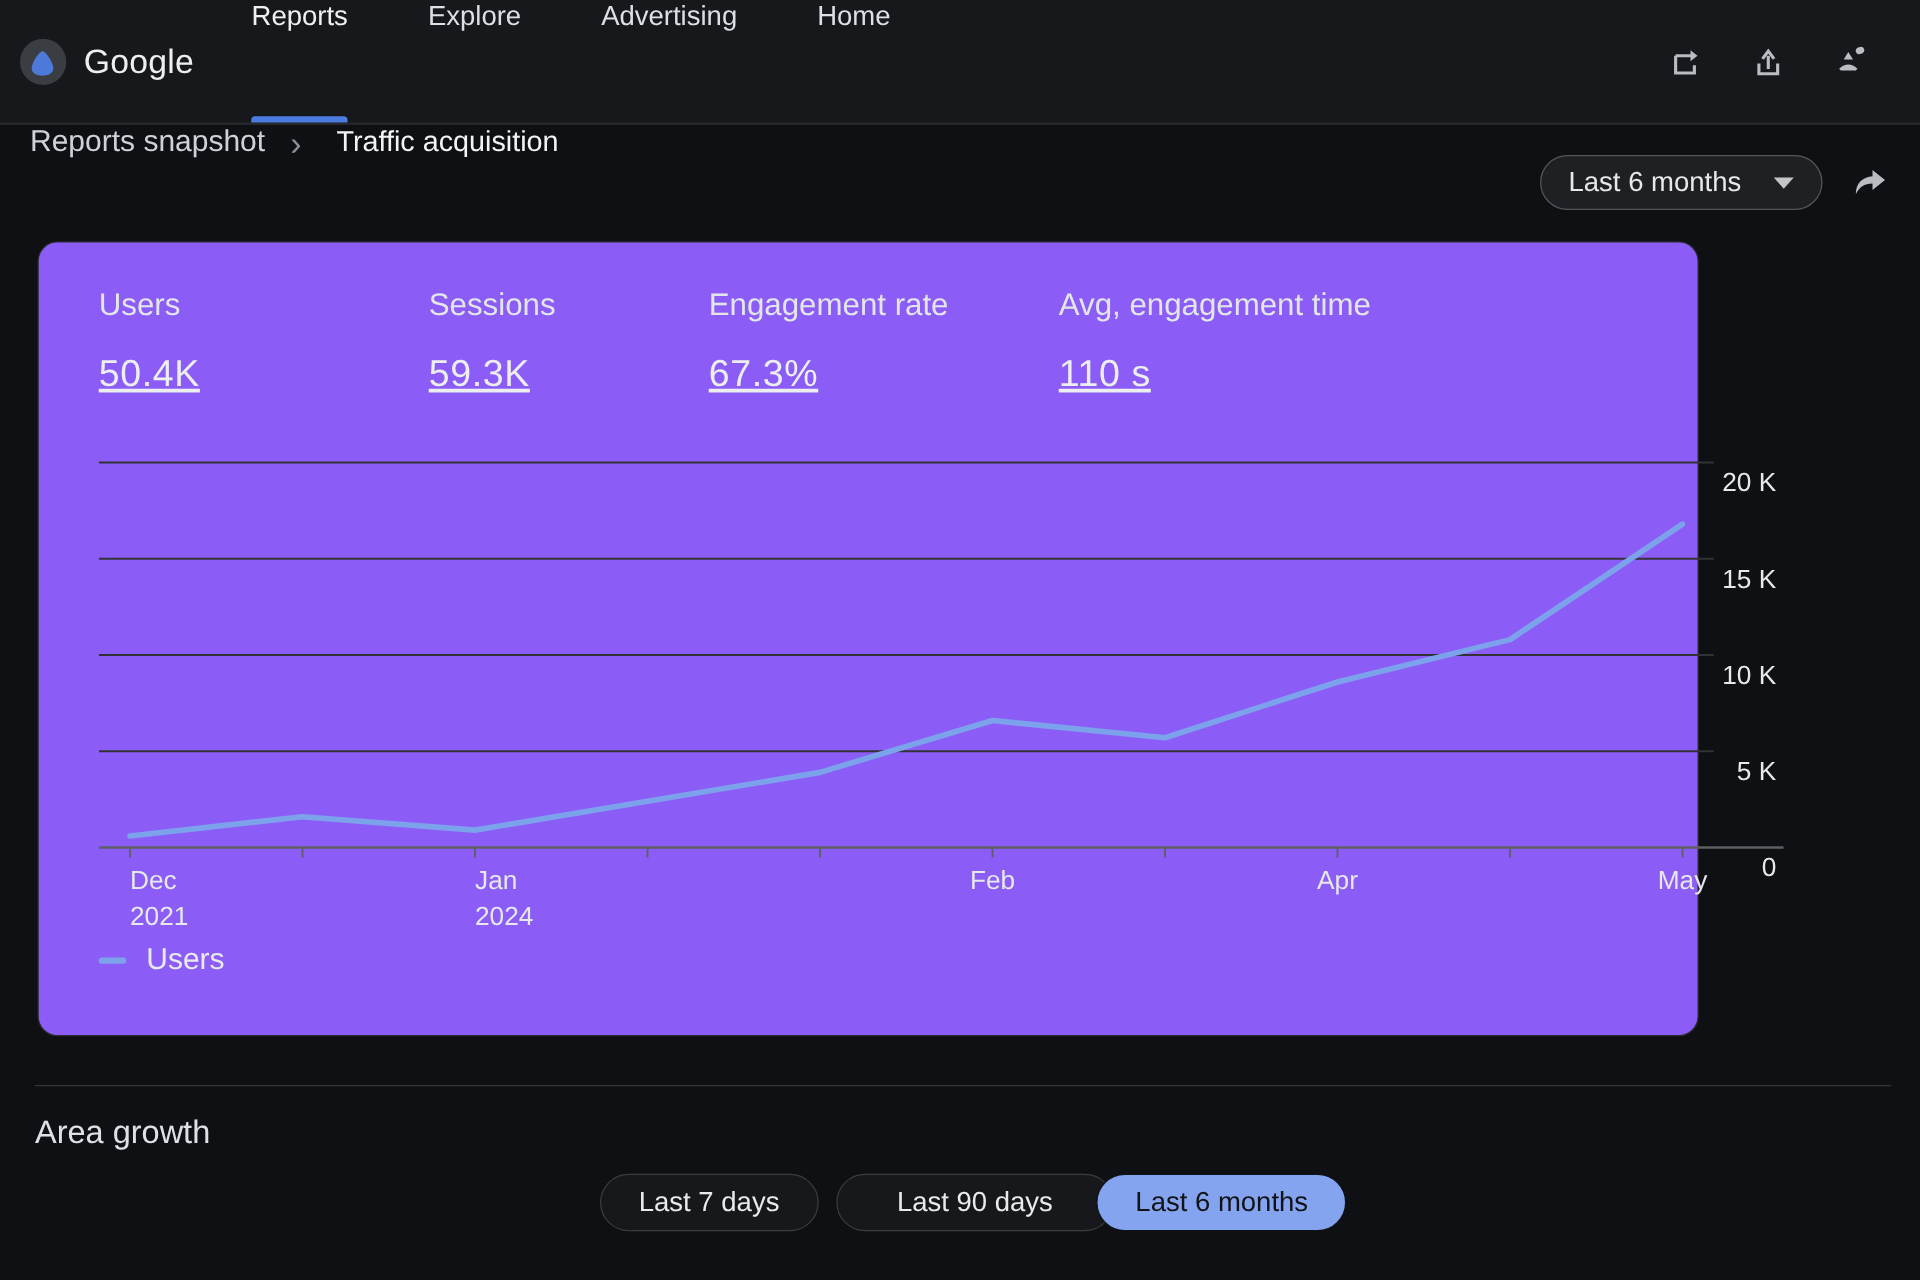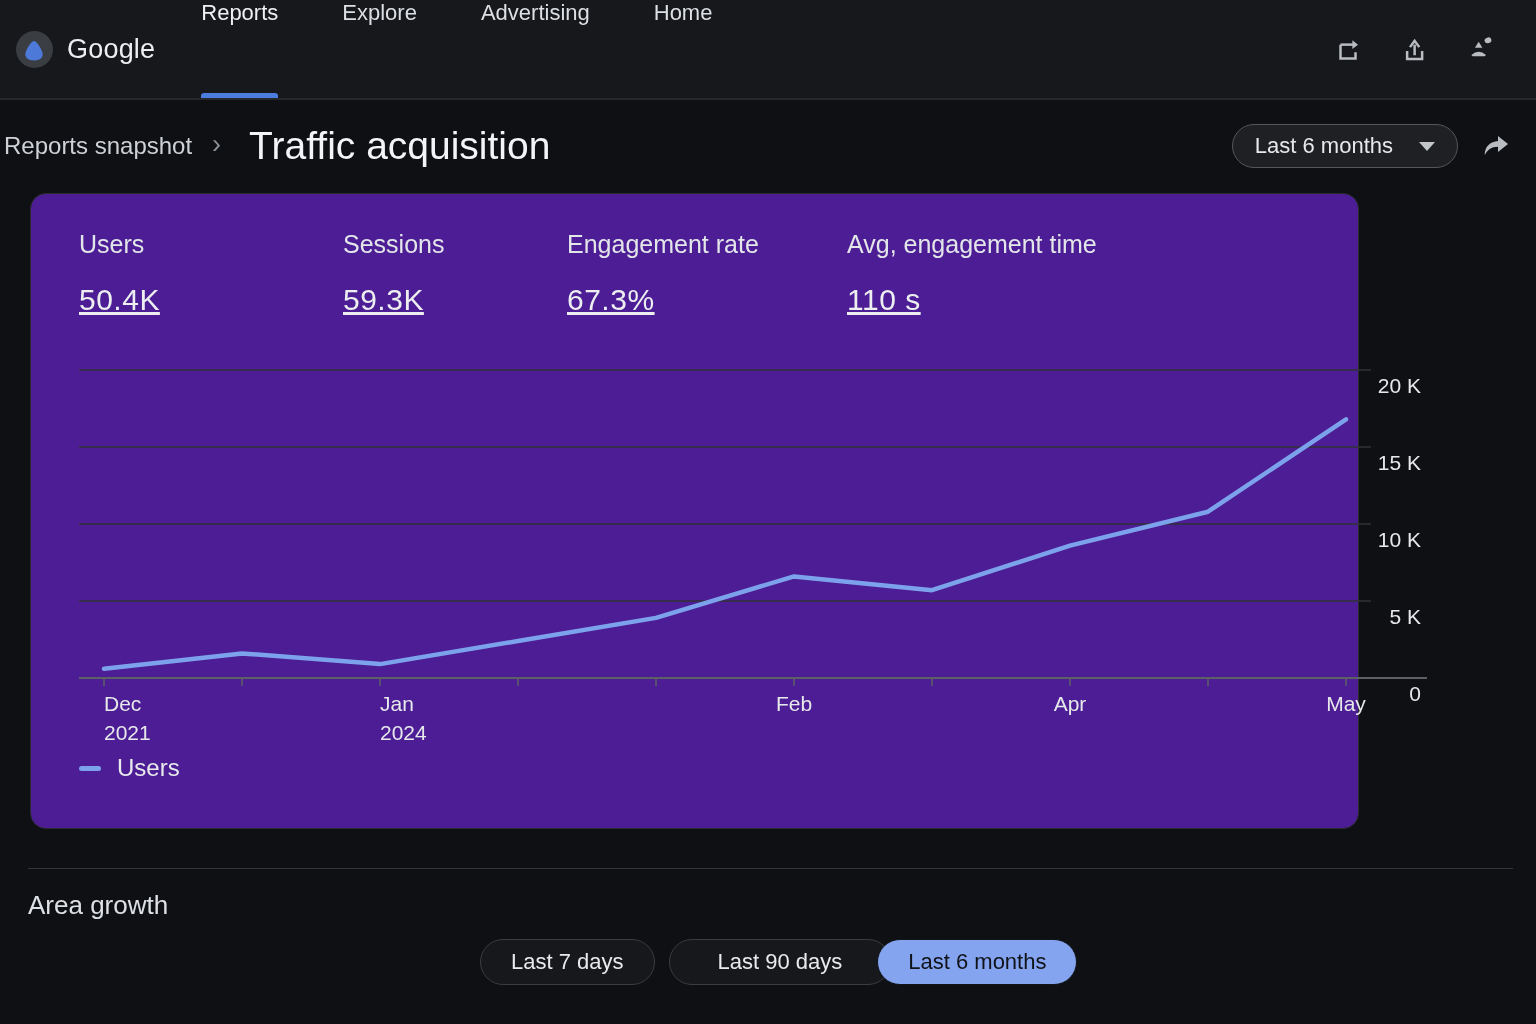--- a/index.html
+++ b/index.html
@@ -25,35 +25,35 @@
   }
   .nav-item.active { color:#eef0f2; font-weight:500; }
   .nav-item.active::after {
     content:""; position:absolute; left:0; right:0; bottom:0; height:5px;
     background:#4b7ce0; border-radius:3px 3px 0 0;
   }
   .nav-actions { position:absolute; right:40px; top:0; height:100%; display:flex; align-items:center; gap:34px; }
   .icon-btn { width:32px; height:32px; display:flex; align-items:center; justify-content:center; cursor:pointer; }
   .icon-btn svg { stroke:#b9bcc0; fill:none; stroke-width:2; }
   
-  .crumb-row { height:92px; display:flex; align-items:center; padding-left:4px; }
+  .crumb-row { height:92px; display:flex; padding-left:24px; }
   .crumb-parent { font-size:24px; color:#ced2d6; cursor:pointer; }
   .crumb-sep { font-size:27px; color:#8b9096; margin:0 20px 4px 20px; }
-  .crumb-current { font-size:39px; color:#f2f4f6; margin-left:8px; }
+  .crumb-current { font-size:23px; color:#f2f4f6; margin-left:8px; }
   .crumb-right { margin-left:auto; display:flex; align-items:center; margin-right:24px; }
   .range-pill {
     height:44px; border-radius:22px; background:#1e2024; border:1px solid #54565a;
     display:flex; align-items:center; padding:0 22px; gap:26px; cursor:pointer; margin-right:22px;
   }
   .range-pill-label { font-size:22px; color:#e6e8ea; }
   .caret-down { width:0; height:0; border-left:8px solid transparent; border-right:8px solid transparent; border-top:9px solid #c3c6c9; }
   
   .card {
     margin:1px 0 0 30px; width:1329px; height:636px;
-    background:#4c1d95; border:1px solid #2b2c30; border-radius:16px;
+    background:#8b5cf6; border:1px solid #2b2c30; border-radius:16px;
     position:relative;
   }
   .metric { position:absolute; top:36px; }
   .metric-label { font-size:25px; color:#e3e6e9; display:block; }
   .metric-value { font-size:30px; color:#eceef0; display:block; margin-top:24px; letter-spacing:.5px;text-decoration:underline; }
   #chart { position:absolute; left:48px; top:162px; }
   .ylab, .xlab { font-size:21px; fill:#e6e8ea; }
   .legend { position:absolute; left:48px; top:560px; display:flex; align-items:center; gap:16px; }
   .legend-dash { width:22px; height:5px; border-radius:3px; }
   .legend-label { font-size:24px; color:#e8eaed; }

